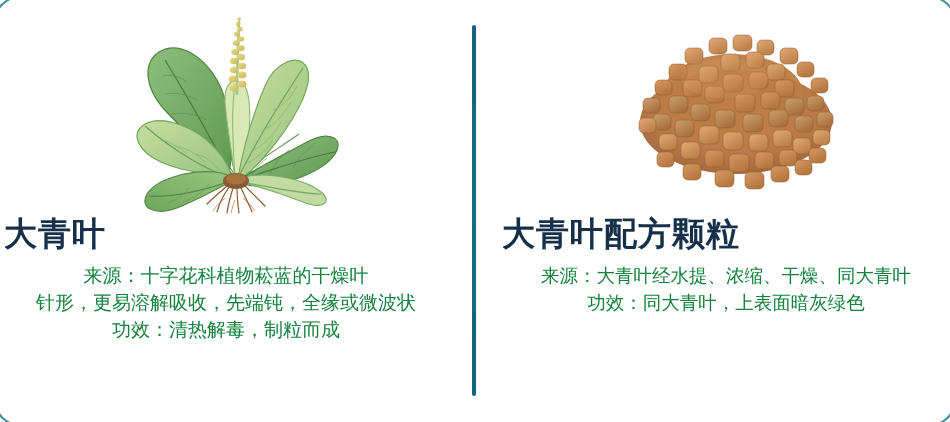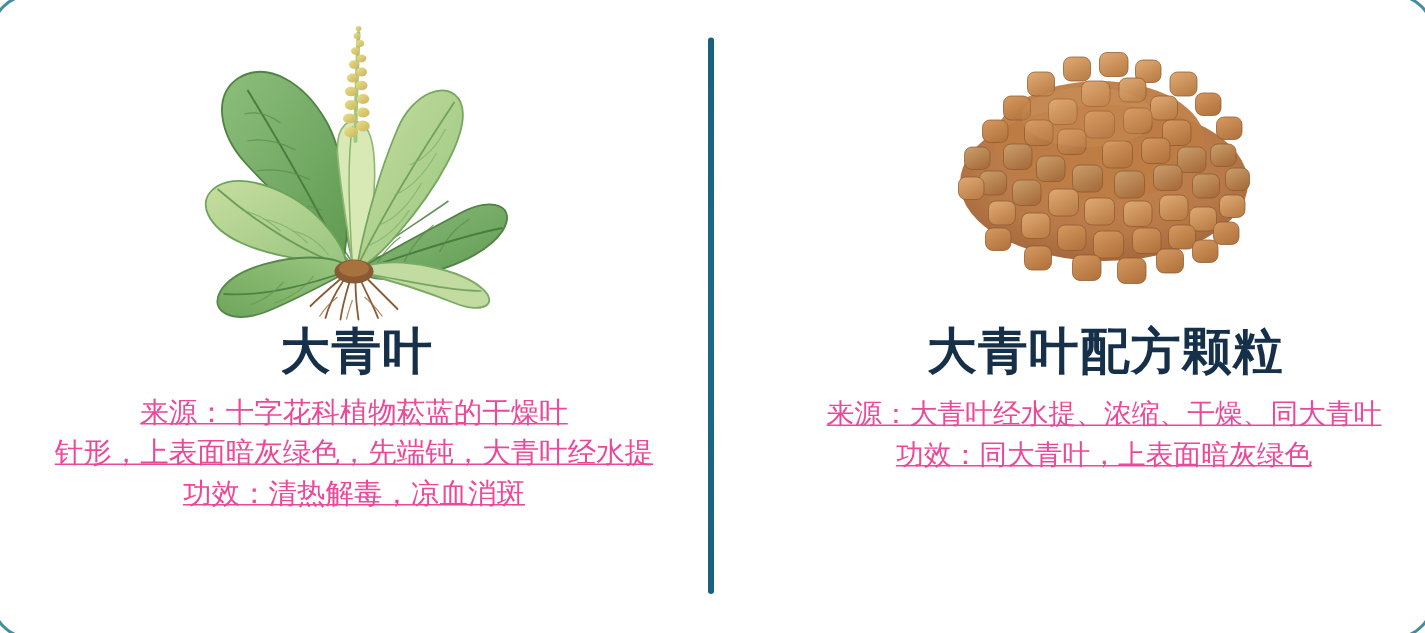--- a/index.html
+++ b/index.html
@@ -48,21 +48,21 @@
     background:linear-gradient(180deg,#17627f 0%,#1a6b86 50%,#17627f 100%);
     border-radius:2px;
   }
 
   .panel{
     position:absolute;
     top:0;
     width:472px;height:422px;
     display:flex;
     flex-direction:column;
-    align-items:center;
+    align-items:flex-start;
   }
   #panel-left{left:0;}
   #panel-right{left:500px;}
 
   .art{
     height:215px;
     display:flex;
     align-items:center;
     justify-content:center;
     width:100%;
@@ -76,25 +76,24 @@
     line-height:1;
     margin-top:2px;
     text-shadow:0 1px 0 rgba(255,255,255,.6);
   }
   #panel-left .title{margin-left:4px;}
   #panel-right .title{margin-left:2px;}
 
   .lines{
     margin-top:12px;
     text-align:center;
-    color:#ec4899;
+    color:#15803d;
     font-size:19px;
     line-height:27px;
     width:452px;
-    text-decoration:underline;
   }
   #panel-right .lines{font-size:18.5px;}
   .line{white-space:nowrap;}
 
   
   .plant-wrap{position:relative;width:230px;height:212px;}
   .plant-wrap svg{display:block;}
 
   
   .pile-wrap{position:relative;width:238px;height:180px;}
@@ -233,22 +232,22 @@
             <path d="M114 198 C 112 203, 111 207, 110 211"></path>
           </g>
         </svg>
       </div>
     </div>
 
     <div class="title">大青叶</div>
 
     <div class="lines">
       <div class="line">来源：十字花科植物菘蓝的干燥叶</div>
-      <div class="line">针形，上表面暗灰绿色，先端钝，大青叶经水提</div>
-      <div class="line">功效：清热解毒，凉血消斑</div>
+      <div class="line">针形，更易溶解吸收，先端钝，全缘或微波状</div>
+      <div class="line">功效：清热解毒，制粒而成</div>
     </div>
   </div>
 
   <div class="panel" id="panel-right">
 
     <div class="art">
       <div class="pile-wrap">
         <svg width="238" height="180" viewBox="0 0 238 180" xmlns="http://www.w3.org/2000/svg">
           <defs>
             <radialGradient id="pileShade" cx="50%" cy="40%" r="62%">

